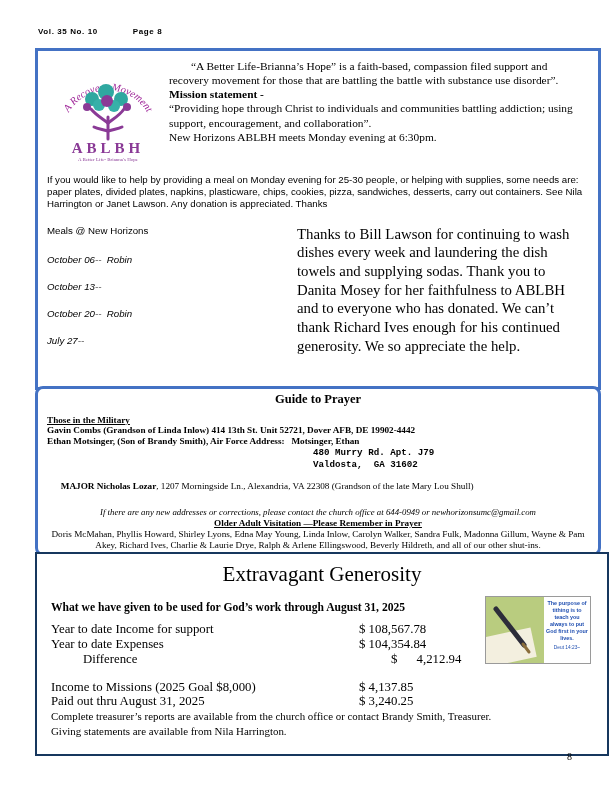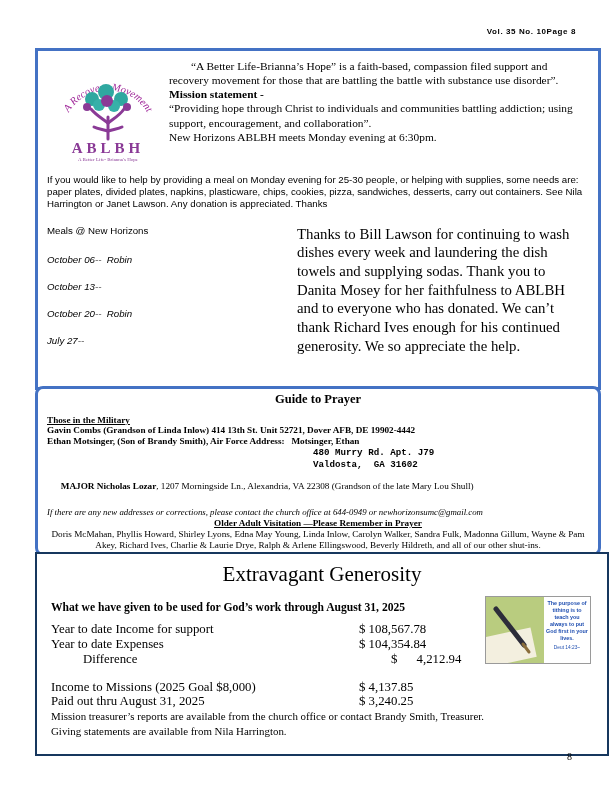--- a/index.html
+++ b/index.html
@@ -1,39 +1,39 @@
 <!DOCTYPE html>
 <html><head>
 <meta charset="utf-8">
 <style>
   html,body{margin:0;padding:0;background:#fff;}
   .page{position:relative;width:612px;height:792px;background:#fff;font-family:"Liberation Serif",serif;color:#000;overflow:hidden;}
   p{margin:0;}
-  .header-row{position:absolute;top:27px;left:38px;right:36px;display:flex;justify-content:flex-end;font-family:"Liberation Sans",sans-serif;font-size:8px;font-weight:700;letter-spacing:.6px;}
+  .header-row{position:absolute;top:27px;left:38px;right:36px;display:flex;justify-content:flex-start;font-family:"Liberation Sans",sans-serif;font-size:8px;font-weight:700;letter-spacing:.6px;gap:35px;}
   .box{position:absolute;left:35px;width:542px;background:#fff;}
   .box1{top:48px;height:330px;border:3px solid #4472c4;padding:6px 9px 0 9px;}
   .box1-top{display:flex;}
   .logo{flex:0 0 122px;display:flex;align-items:flex-start;justify-content:center;}
   .logo-svg{width:112px;height:112px;}
   .intro-block{flex:1;font-size:11.4px;line-height:1.24;padding-top:2px;}
   .intro{text-indent:22px;}
   .bold{font-weight:700;}
   .help{font-family:"Liberation Sans",sans-serif;font-size:9.7px;line-height:1.26;margin-top:5px;}
   .box1-bottom{display:flex;margin-top:14px;}
   .meals{flex:0 0 250px;font-family:"Liberation Sans",sans-serif;font-size:9.7px;}
   .meals-title{margin-bottom:18px;}
   .meal{margin-bottom:16px;white-space:pre-wrap;font-style:italic;}
   .thanks{flex:1;font-size:14.8px;line-height:1.26;padding-right:2px;}
   .box2{top:386px;height:158px;border:3px solid #4472c4;border-radius:8px;padding:3px 9px;}
   .prayer-title{text-align:center;font-size:12.5px;font-weight:700;margin-bottom:8px;}
   .military-heading{font-size:9.2px;font-weight:700;text-decoration:underline;}
   .mil-line{font-size:9.2px;line-height:1.22;white-space:pre;}
   .mil-indent{margin-left:266px;font-family:Liberation Mono, monospace;}
   .b{font-weight:700;}
-  .contact-note{text-align:left;font-style:italic;font-size:8.8px;margin-top:3px;}
+  .contact-note{text-align:center;font-style:italic;font-size:8.8px;margin-top:3px;}
   .older-heading{text-align:center;font-size:9.2px;font-weight:700;text-decoration:underline;margin-top:1px;}
   .shut-ins{text-align:center;font-size:9.2px;line-height:1.22;margin-top:1px;}
   .box3{top:552px;height:192px;border:2px solid #17375e;padding:4px 14px;}
   .gen-title{text-align:center;font-size:21px;margin-top:4px;}
   .gen-subtitle{font-weight:700;font-size:11.6px;margin-top:14px;}
   .fin-table{margin-top:8px;}
   .fin-row{display:flex;font-size:12.8px;line-height:1.16;}
   .fin-label{width:308px;}
   .fin-indent{padding-left:32px;}
   .fin-value{white-space:pre;}
@@ -159,19 +159,19 @@
       <div class="fin-row">
         <span class="fin-label">Income to Missions (2025 Goal $8,000)</span>
         <span class="fin-value">$ 4,137.85</span>
       </div>
       <div class="fin-row">
         <span class="fin-label">Paid out thru August 31, 2025</span>
         <span class="fin-value">$ 3,240.25</span>
       </div>
     </div>
 
-    <p class="gen-note">Mission treasurer’s reports are available from the church office or contact Brandy Smith, Treasurer.</p>
+    <p class="gen-note">Complete treasurer’s reports are available from the church office or contact Brandy Smith, Treasurer.</p>
     <p class="gen-note">Giving statements are available from Nila Harrington.</p>
   </div>
 
   <div class="page-num">8</div>
 
 </div>
 
 </body></html>

